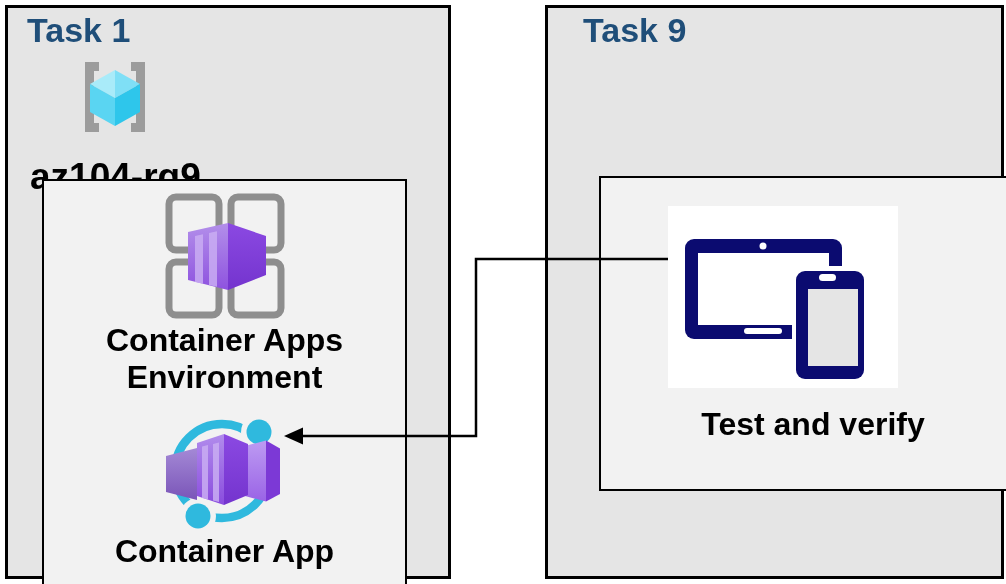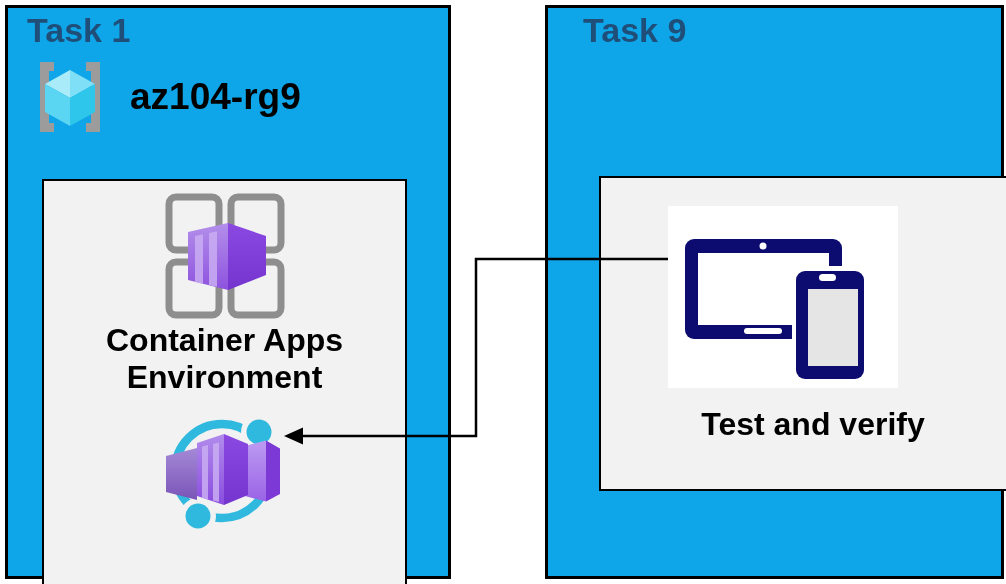--- a/index.html
+++ b/index.html
@@ -1,24 +1,24 @@
 <!DOCTYPE html>
 <html><head>
 <meta charset="utf-8">
 <style>
   html,body{margin:0;padding:0;background:#ffffff;}
   .canvas{position:relative;width:1006px;height:584px;background:#ffffff;
           font-family:"Liberation Sans",sans-serif;overflow:hidden;}
-  .task-box{position:absolute;top:5px;background:#0ea5e9;border:3px solid #000;box-sizing:border-box;}
+  .task-box{position:absolute;top:5px;background:#e5e5e5;border:3px solid #000;box-sizing:border-box;}
   #task1{left:5px;width:446px;height:574px;}
   #task2{left:545px;width:459px;height:574px;}
   .task-title{position:absolute;font-size:34px;font-weight:bold;color:#1F4E79;}
   #task1 .task-title{left:19px;top:3px;}
   #task2 .task-title{left:35px;top:3px;}
-  .rg-row{position:absolute;left:22px;top:50px;display:flex;align-items:center;gap:20px;}
+  .rg-row{position:absolute;left:22px;top:50px;display:flex;align-items:center;gap:20px;flex-direction:column;}
   .rg-label{font-size:37px;font-weight:bold;color:#000;}
   .inner-box{position:absolute;background:#F2F2F2;border:2px solid #000;box-sizing:border-box;margin-top:36px;}
   #task1-inner{left:34px;top:135px;width:365px;height:413px;}
   #task2-inner{left:51px;top:132px;width:428px;height:315px;}
   .caption{position:absolute;left:0;width:100%;text-align:center;font-size:32px;font-weight:bold;
            color:#000;line-height:37px;white-space:pre-line;}
   #env-icon{position:absolute;left:118px;top:11px;}
   #env-caption{top:141px;}
   #app-icon{position:absolute;left:119px;top:229px;}
   #app-caption{top:352px;}
@@ -100,20 +100,21 @@
         <circle cx="35" cy="106" r="12.5" fill="#2FB9DE"></circle>
         <polygon points="3,46 34,38 34,90 3,82" fill="url(#appLb)"></polygon>
         <polygon points="82,36 103,30.5 103,91.5 82,86" fill="url(#appRf)"></polygon>
         <polygon points="103,30.5 117,38.5 117,84 103,91.5" fill="#7C39D6"></polygon>
         <polygon points="61,24 85,34 85,85 61,95" fill="url(#appCr)"></polygon>
         <polygon points="34,33 61,24 61,95 34,86" fill="url(#appC)"></polygon>
         <polygon points="39,36.5 45,35 45,89.5 39,88" fill="#C9ADF2" opacity="0.85"></polygon>
         <polygon points="50,34 56,32.5 56,92 50,90.5" fill="#C9ADF2" opacity="0.85"></polygon>
       </svg>
 
+      <div class="caption" id="app-caption">Container App</div>
     </div>
   </div>
 
   <div class="task-box" id="task2">
     <div class="task-title">Task 9</div>
 
     <div class="inner-box" id="task2-inner">
       <div id="plate">
         <svg width="230" height="182" viewBox="0 0 230 182">
 

